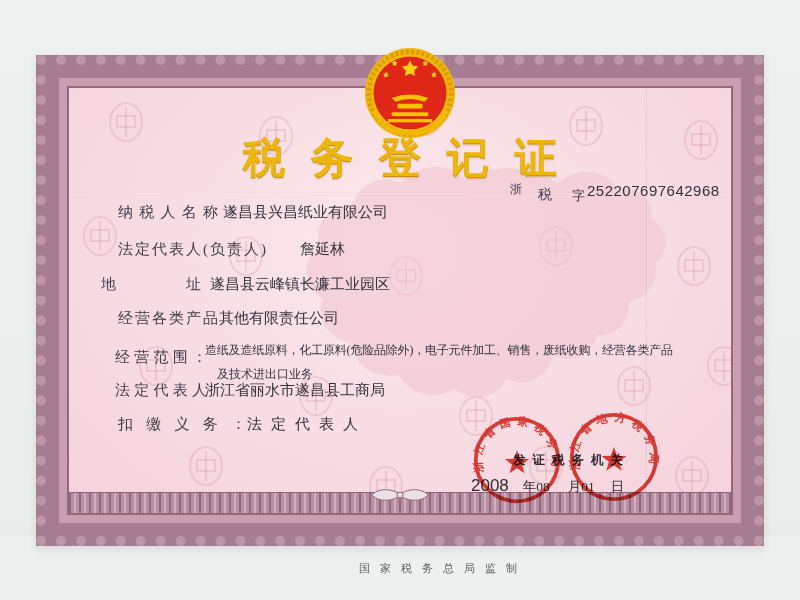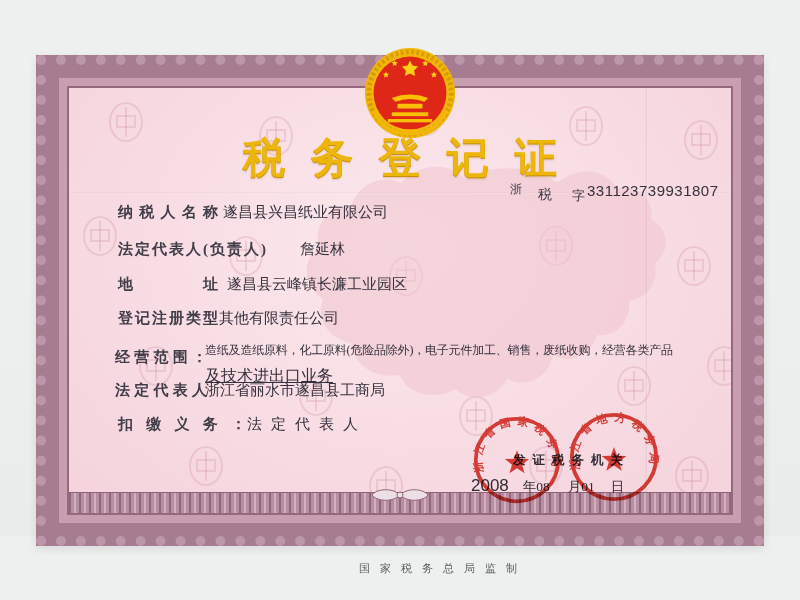--- a/index.html
+++ b/index.html
@@ -65,30 +65,30 @@
   .serial{position:absolute;left:441px;top:92px;display:flex;align-items:flex-start;
     color:#3c3844;white-space:nowrap;}
   .serial .s-region{font-size:12px;margin-top:1px;}
   .serial .s-type{font-size:14px;margin-left:16px;margin-top:6px;}
   .serial .s-zi{font-size:13px;margin-left:20px;margin-top:7px;}
   .serial .s-num{font-size:15px;margin-left:2px;margin-top:2px;letter-spacing:.5px;
     font-family:"Liberation Sans","DejaVu Sans",sans-serif;color:#34313c;}
 
   .row{position:absolute;white-space:nowrap;color:#3e3a46;}
   .lbl{display:inline-block;text-align:justify;text-align-last:justify;
-    font-size:15px;font-weight:700;color:#403c48;vertical-align:top;}
+    font-size:15px;font-weight:400;color:#403c48;vertical-align:top;}
   .val{position:absolute;top:0;font-size:15px;color:#34313d;font-weight:500;}
 
   .r1{left:49px;top:115px;} .r1 .lbl{width:100px;} .r1 .val{left:105px;}
   .r2{left:49px;top:152px;} .r2 .lbl{width:auto;text-align-last:auto;letter-spacing:2px;} .r2 .val{left:182px;}
-  .r3{left:49px;top:187px;} .r3 .lbl{width:100px;} .r3 .val{left:109px;}
+  .r3{left:32px;top:187px;} .r3 .lbl{width:100px;} .r3 .val{left:109px;}
   .r4{left:49px;top:221px;} .r4 .lbl{width:100px;} .r4 .val{left:101px;}
   .r5{left:46px;top:260px;} .r5 .lbl{width:92px;}
   .r5 .val{left:90px;top:-6px;font-size:12px;letter-spacing:-.2px;}
-  .r5b{position:absolute;left:136px;top:278px;font-size:16px;color:#34313d;white-space:nowrap;text-decoration:underline;}
+  .r5b{position:absolute;left:148px;top:278px;font-size:12px;color:#34313d;white-space:nowrap;}
   .r6{left:46px;top:293px;} .r6 .lbl{width:92px;} .r6 .val{left:90px;}
   .r7{left:49px;top:327px;} .r7 .lbl{width:128px;} .r7 .val{left:129px;letter-spacing:9px;}
 
   
   .issuer{position:absolute;left:444px;top:364px;font-size:12.5px;letter-spacing:7px;
     color:#2e2b35;font-weight:600;z-index:3;white-space:nowrap;}
   .dateline{position:absolute;left:402px;top:388px;display:flex;align-items:baseline;
     color:#2e2b35;z-index:3;white-space:nowrap;}
   .dateline .d-year{font-size:17px;font-family:"Liberation Sans","DejaVu Sans",sans-serif;}
   .dateline .d-m{font-size:13.5px;margin-left:14px;}
@@ -150,41 +150,41 @@
 
           <div class="crease-v"></div>
           <div class="crease-h"></div>
 
           <div class="title">税务登记证</div>
 
           <div class="serial">
             <span class="s-region">浙</span>
             <span class="s-type">税</span>
             <span class="s-zi">字</span>
-            <span class="s-num">331123739931807</span>
+            <span class="s-num">252207697642968</span>
 
           </div>
 
           <div class="row r1">
             <span class="lbl">纳税人名称</span>
             <span class="val">遂昌县兴昌纸业有限公司</span>
           </div>
 
           <div class="row r2">
             <span class="lbl">法定代表人(负责人)</span>
             <span class="val">詹延林</span>
           </div>
 
           <div class="row r3">
             <span class="lbl">地址</span>
             <span class="val">遂昌县云峰镇长濂工业园区</span>
           </div>
 
           <div class="row r4">
-            <span class="lbl">登记注册类型</span>
+            <span class="lbl">经营各类产品</span>
             <span class="val">其他有限责任公司</span>
           </div>
 
           <div class="row r5">
             <span class="lbl">经营范围：</span>
             <span class="val">造纸及造纸原料，化工原料(危险品除外)，电子元件加工、销售，废纸收购，经营各类产品</span>
           </div>
           <div class="r5b">及技术进出口业务</div>
 
           <div class="row r6">

